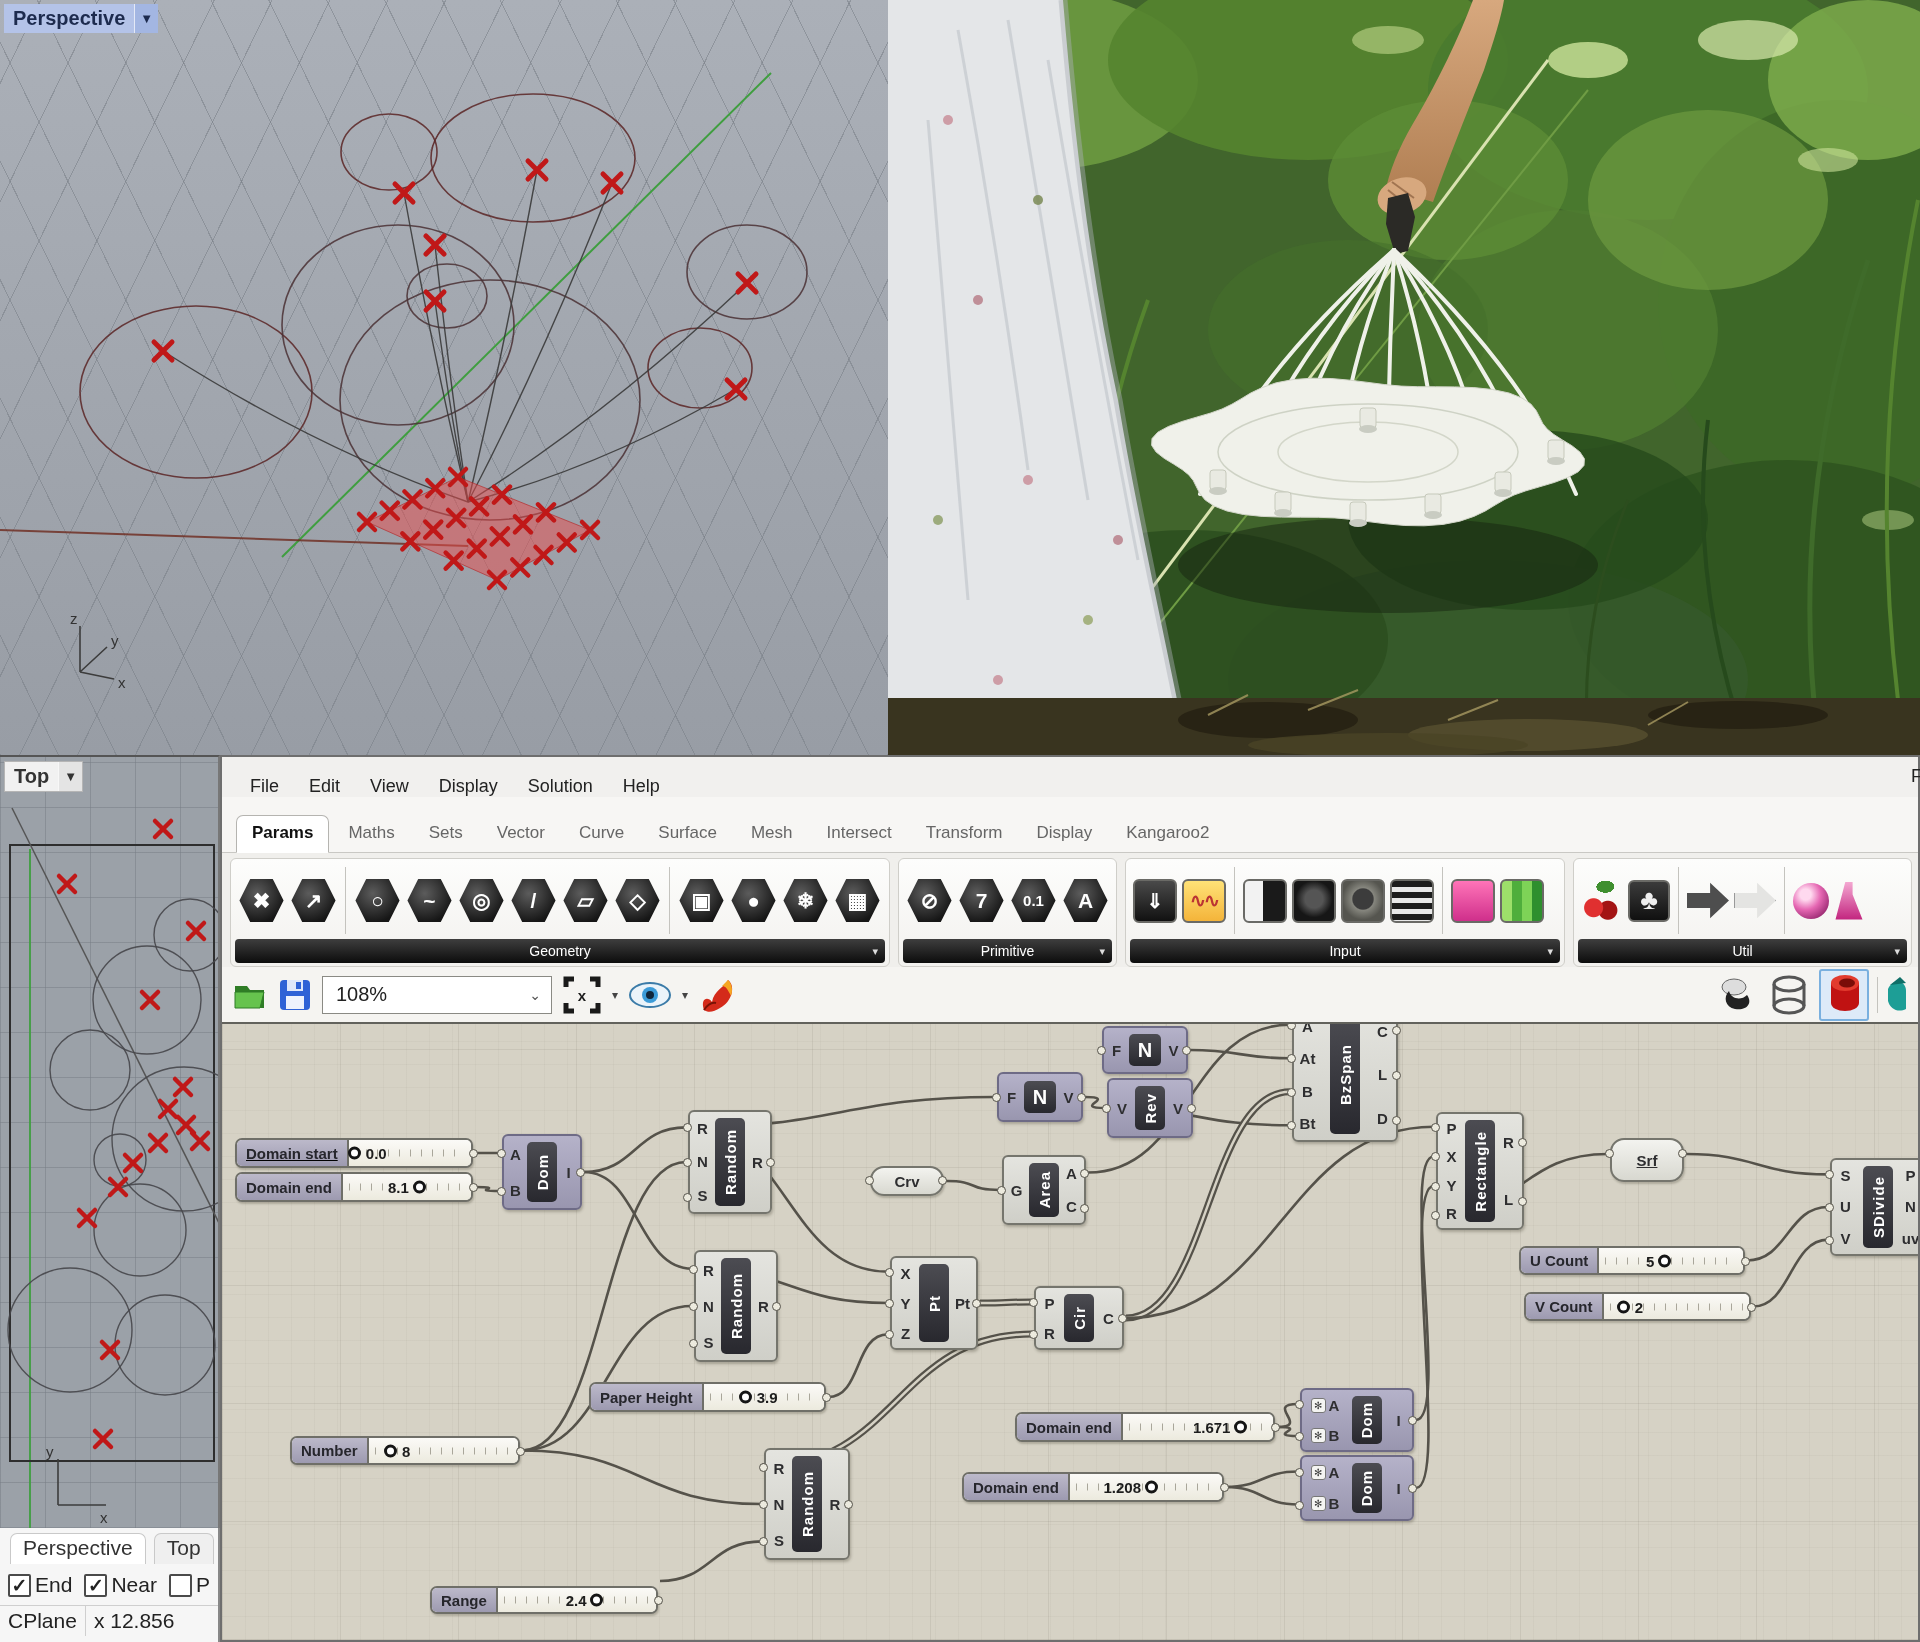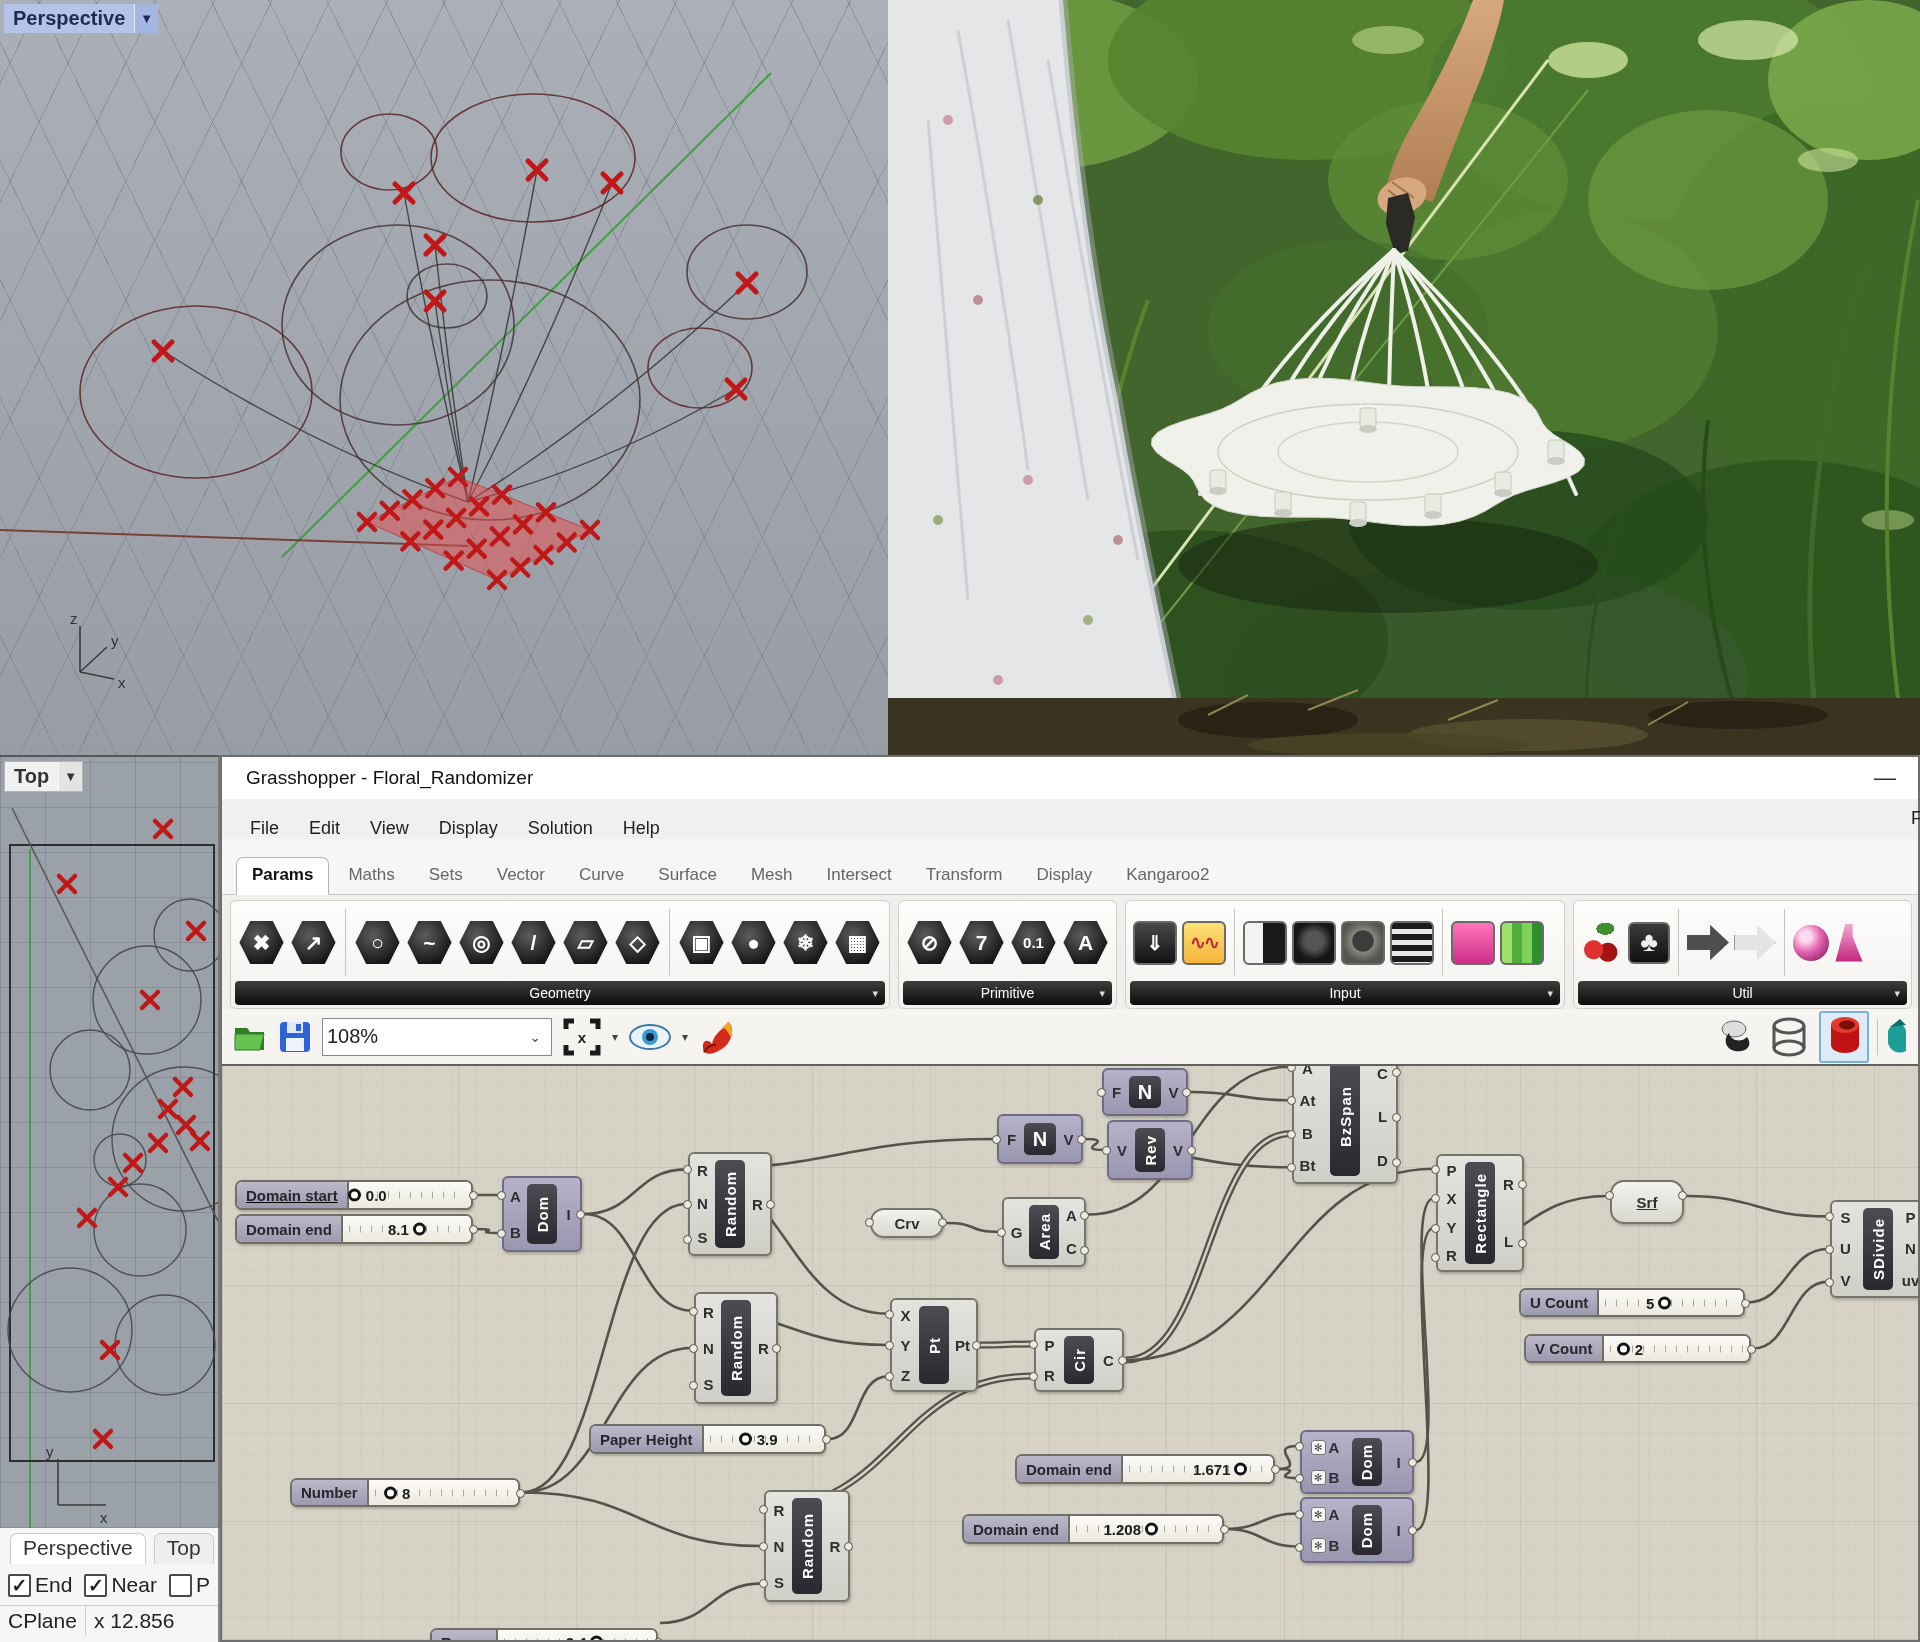--- a/index.html
+++ b/index.html
@@ -80,21 +80,21 @@
       radial-gradient(circle at 30% 66%, #e03030 0 9px, transparent 10px),
       radial-gradient(circle at 64% 72%, #a31414 0 9px, transparent 10px),
       radial-gradient(ellipse 9px 6px at 58% 16%, #3f8f2f 0 99%, transparent 100%); }
   .u-tree { background:linear-gradient(#3b3b3b,#101010); border-radius:6px; color:#eee; font-size:27px; border:2px solid #6a6a66;}
   .u-arrow-dark { clip-path:polygon(0 32%, 55% 32%, 55% 8%, 100% 50%, 55% 92%, 55% 68%, 0 68%); background:#4e4e4e; }
   .u-arrow-light { clip-path:polygon(0 32%, 55% 32%, 55% 8%, 100% 50%, 55% 92%, 55% 68%, 0 68%); background:#e4e4e2; border:1px solid #999; }
   .u-sphere { background:radial-gradient(circle at 35% 32%, #ffd9ef 0 16%, #e566b2 45%, #8e2168 85%); border-radius:50%; width:36px; height:36px; }
   .u-flask { clip-path:polygon(38% 0, 62% 0, 62% 34%, 95% 100%, 5% 100%); background:linear-gradient(#f4a8d2,#c2247e); width:30px; height:38px; }
 
   #gh-toolbar2 { height:57px; background:#f5f4f1; border-bottom:2px solid #62625c; display:flex; align-items:center; gap:10px; padding:0 10px; }
-  .combo { width:230px; height:38px; border:1px solid #8a8a84; background:#fff; display:flex; align-items:center; font-size:20px; color:#222; padding-left:4px; }
+  .combo { width:230px; height:38px; border:1px solid #8a8a84; background:#fff; display:flex; align-items:center; font-size:20px; color:#222; padding-left:13px; }
   .combo .grow { flex:1; }
   .combo .chev { color:#555; font-size:14px; padding:0 10px; }
   .mini-chev { font-size:12px; color:#444; }
   .tb2-right { margin-left:auto; display:flex; align-items:center; gap:8px; }
   .selbox { border:2px solid #7ab0df; background:#ddeaf8; border-radius:3px; padding:2px; }
   .tb2-sep { width:1px; height:36px; background:#c4c3be; }
 
   
   #gh-canvas { position:relative; flex:1; overflow:hidden; background:#d6d2c5;
     background-image:
@@ -342,25 +342,20 @@
           <span>P</span>
         </div>
       </div>
     <div class="rb-status">
       <span>CPlane</span>
       <span class="sep">x 12.856</span>
     </div>
   </div>
 
   <div id="gh">
-    <div id="gh-title">
-      <span>Grasshopper - Floral_Randomizer</span>
-      <span class="grow"></span>
-      <span id="gh-min">—</span>
-    </div>
     <div id="gh-menu">
         <div>File</div>
         <div>Edit</div>
         <div>View</div>
         <div>Display</div>
         <div>Solution</div>
         <div>Help</div>
         <div class="clipped">F</div>
       </div>
     <div id="gh-tabs">

